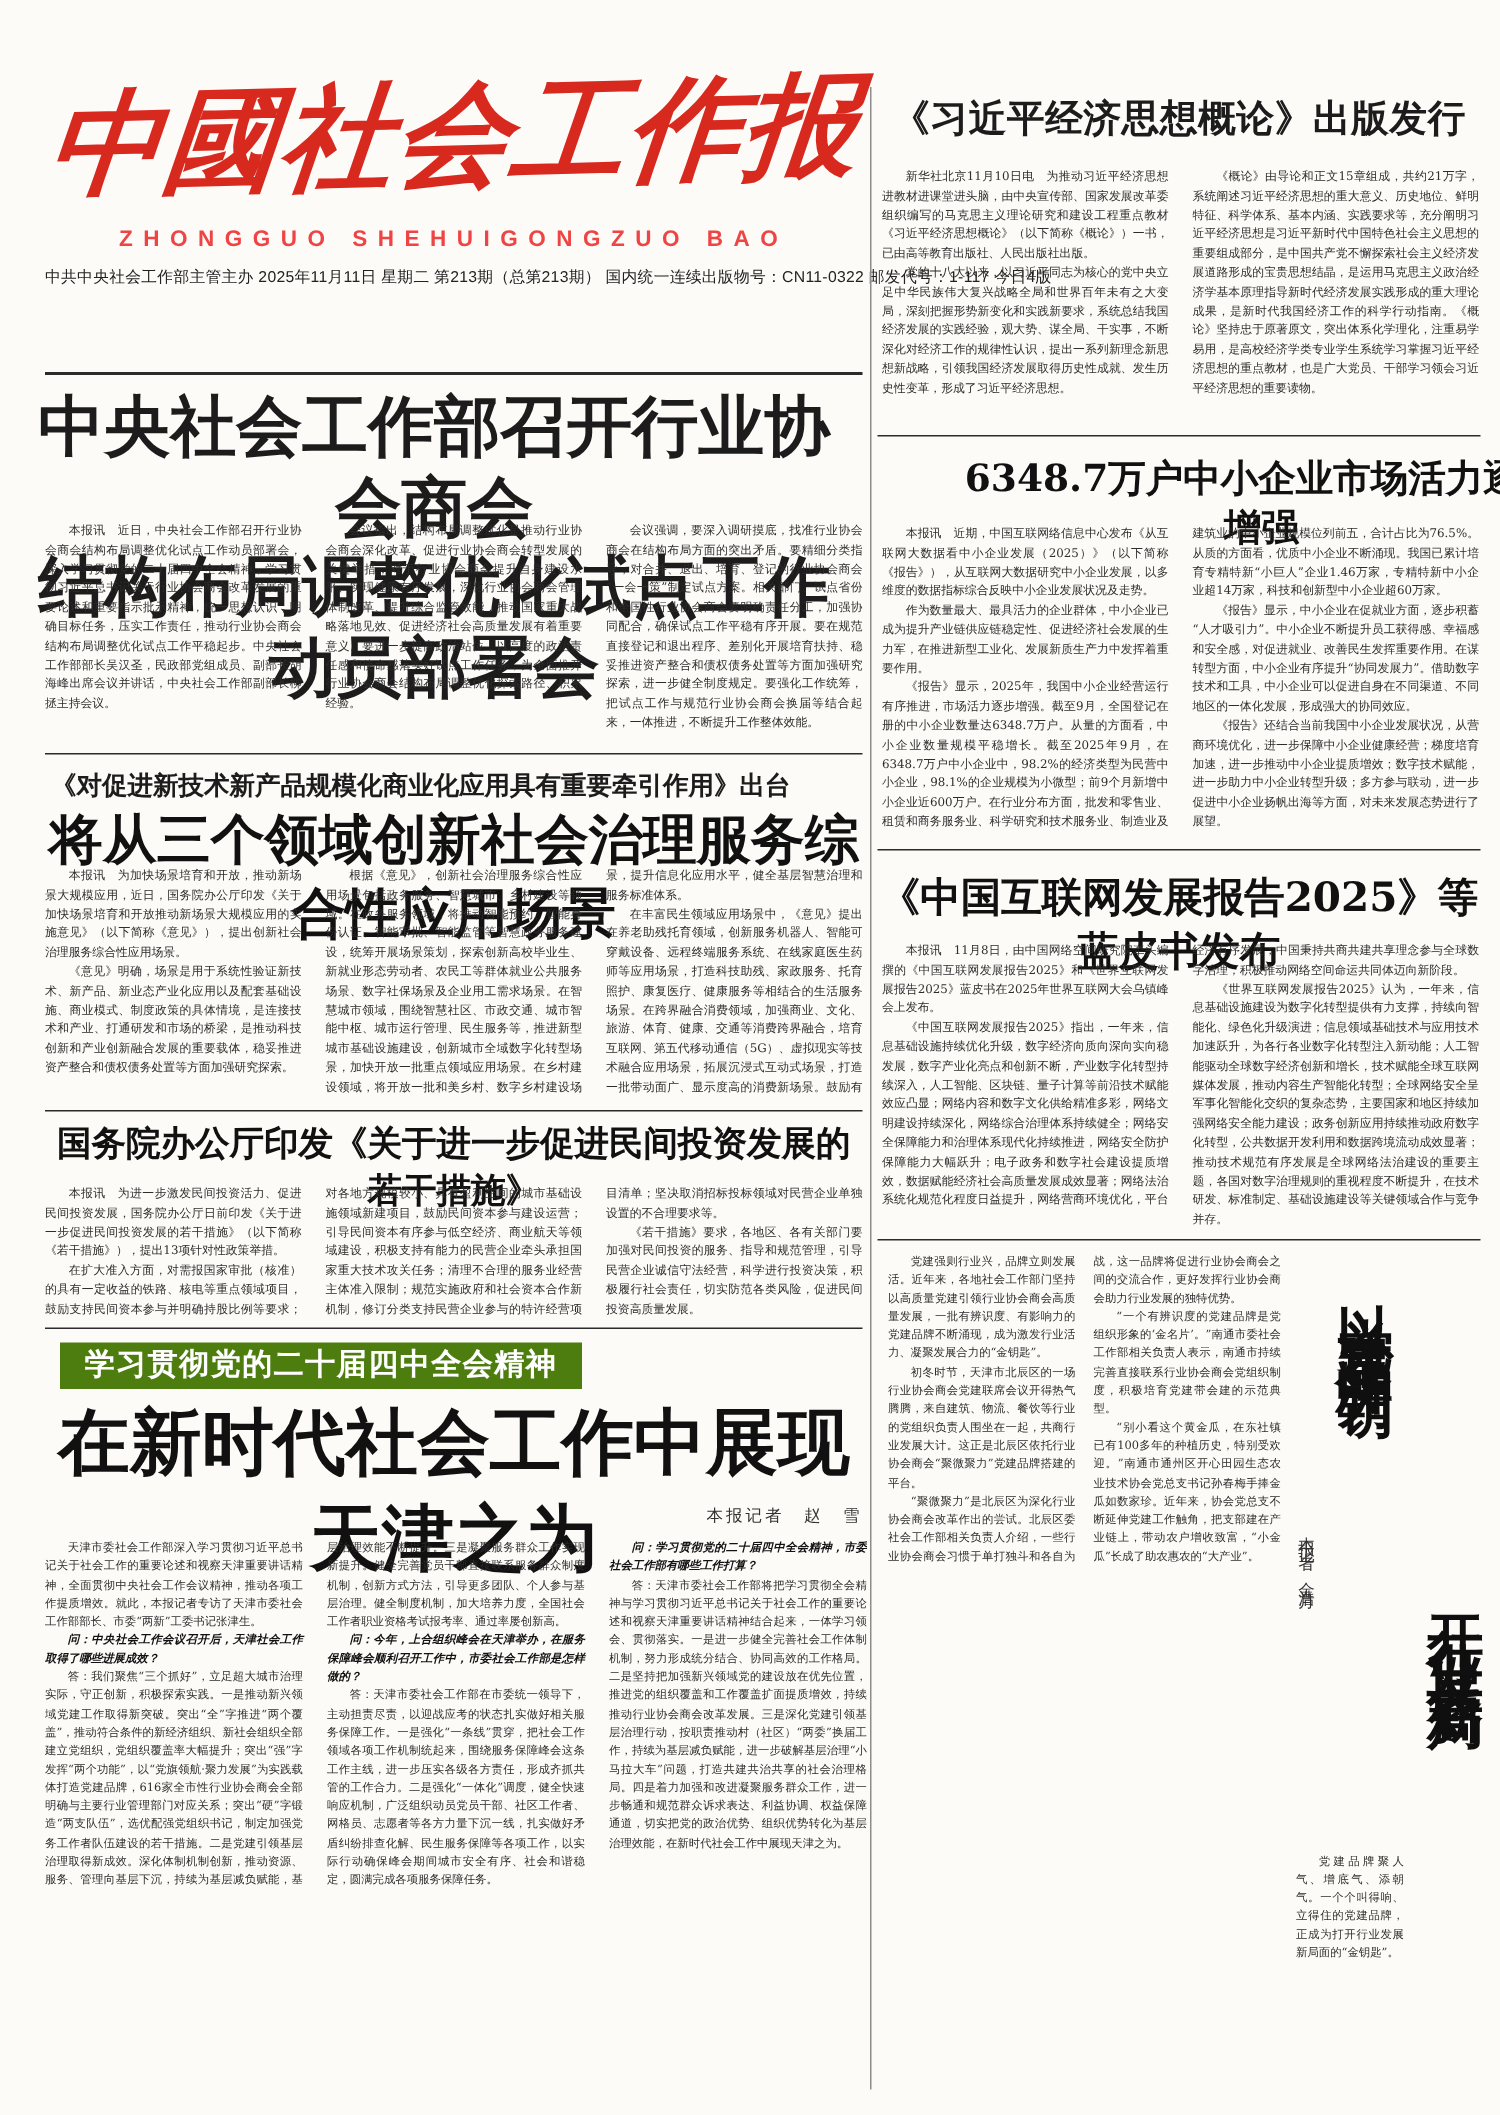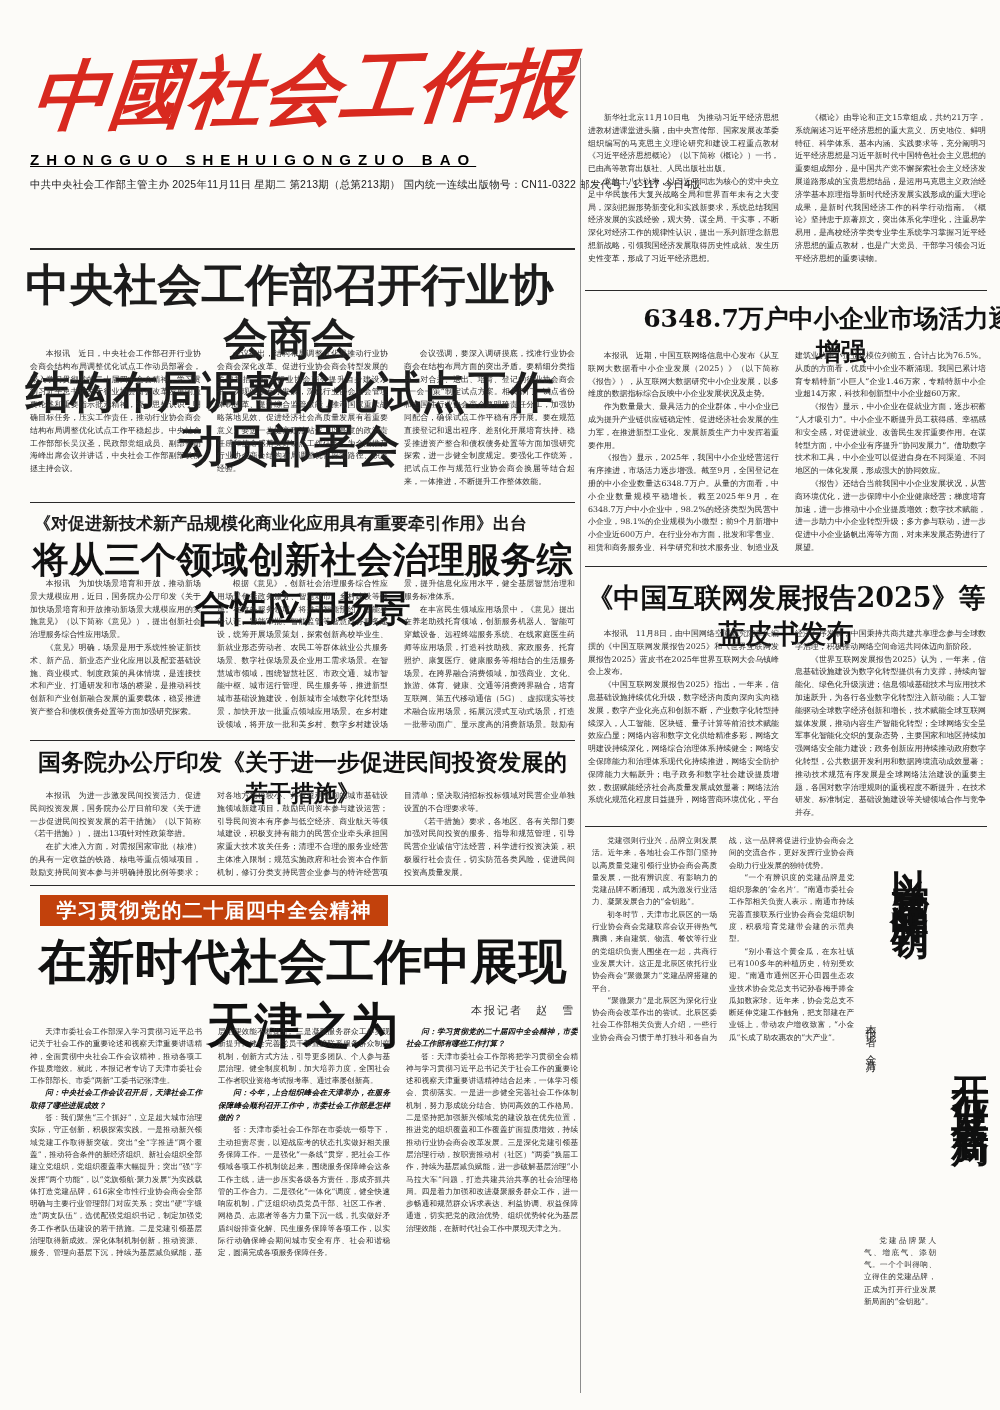--- a/index.html
+++ b/index.html
@@ -17,22 +17,22 @@
   .rule-h{position:absolute;background:#2b2b2b;height:1px;}
   .rule-v{position:absolute;background:#8c8c8c;width:1px;}
 
   
   .calli{
     font-family:"DejaVu Serif",serif;font-weight:bold;font-style:italic;
     color:#d8291f;font-size:76px;letter-spacing:1px;white-space:nowrap;
     transform:skewX(-7deg) rotate(-1.5deg);text-align:center;width:100%;
   }
   .pinyin{
-    text-align:left;color:#000000;font-family:"Liberation Sans",sans-serif;
-    font-weight:bold;font-size:15px;letter-spacing:7px;white-space:nowrap;text-decoration:underline;
+    text-align:center;color:#ef4444;font-family:"Liberation Sans",sans-serif;
+    font-weight:bold;font-size:15px;letter-spacing:7px;white-space:nowrap;
   }
   .mast-info{
     font-family:"Liberation Sans",sans-serif;font-size:10.5px;color:#222;
     white-space:nowrap;letter-spacing:0.2px;
   }
 
   
   .h-sans{font-family:"Liberation Sans","DejaVu Sans",sans-serif;font-weight:bold;color:#1c1c1c;text-align:center;}
   .h-serif{font-family:"DejaVu Serif","Liberation Serif",serif;font-weight:bold;color:#111;text-align:center;}
   .kicker-sans{font-family:"Liberation Sans",sans-serif;font-weight:bold;color:#1c1c1c;text-align:left;}
@@ -41,21 +41,21 @@
   .body-cols{
     font-size:7.9px;line-height:1.62;color:#2d2d2d;text-align:justify;
     column-gap:16px;overflow:hidden;
   }
   .cols2{column-count:2;}
   .cols3{column-count:3;}
   .body-cols p{margin:0;text-indent:2em;}
   .body-cols p.q{font-weight:bold;font-style:italic;color:#111;}
 
   .banner{
-    background:#c2410c;color:#fff;font-family:"Liberation Sans",sans-serif;
+    background:#4d7c0f;color:#fff;font-family:"Liberation Sans",sans-serif;
     font-weight:bold;font-size:20px;text-align:center;line-height:31px;height:31px;
     letter-spacing:1px;
   }
   .sub-serif{font-family:"DejaVu Serif",serif;font-weight:bold;font-size:17px;text-align:center;color:#161616;}
   .byline-center{font-size:11px;text-align:right;color:#333;letter-spacing:2px;}
   .vhead{
     font-family:"DejaVu Serif",serif;font-weight:bold;color:#0f0f0f;
     font-size:38px;letter-spacing:9px;writing-mode:vertical-rl;
   }
   .vbyline{
@@ -72,20 +72,21 @@
 <div id="page">
 
   <div class="abs" style="left:30px;top:40px;width:545px;">
     <div class="calli">中國社会工作报</div>
     <div class="pinyin" style="margin-top:8px;">ZHONGGUO  SHEHUIGONGZUO  BAO</div>
     <div class="mast-info" style="margin-top:10px;">中共中央社会工作部主管主办    2025年11月11日    星期二    第213期（总第213期）    国内统一连续出版物号：CN11-0322    邮发代号：1-117    今日4版</div>
   </div>
   <div class="rule-h" style="left:30px;top:248px;width:545px;height:2px;"></div>
   <div class="rule-v" style="left:580px;top:58px;height:1335px;"></div>
 
+  <div class="abs h-sans" style="left:585px;top:62px;width:402px;font-size:25px;letter-spacing:0.5px;">《习近平经济思想概论》出版发行</div>
   <div class="abs body-cols cols2" style="left:588px;top:112px;width:398px;height:172px;">
       <p>新华社北京11月10日电　为推动习近平经济思想进教材进课堂进头脑，由中央宣传部、国家发展改革委组织编写的马克思主义理论研究和建设工程重点教材《习近平经济思想概论》（以下简称《概论》）一书，已由高等教育出版社、人民出版社出版。</p>
       <p>党的十八大以来，以习近平同志为核心的党中央立足中华民族伟大复兴战略全局和世界百年未有之大变局，深刻把握形势新变化和实践新要求，系统总结我国经济发展的实践经验，观大势、谋全局、干实事，不断深化对经济工作的规律性认识，提出一系列新理念新思想新战略，引领我国经济发展取得历史性成就、发生历史性变革，形成了习近平经济思想。</p>
       <p>《概论》由导论和正文15章组成，共约21万字，系统阐述习近平经济思想的重大意义、历史地位、鲜明特征、科学体系、基本内涵、实践要求等，充分阐明习近平经济思想是习近平新时代中国特色社会主义思想的重要组成部分，是中国共产党不懈探索社会主义经济发展道路形成的宝贵思想结晶，是运用马克思主义政治经济学基本原理指导新时代经济发展实践形成的重大理论成果，是新时代我国经济工作的科学行动指南。《概论》坚持忠于原著原文，突出体系化学理化，注重易学易用，是高校经济学类专业学生系统学习掌握习近平经济思想的重点教材，也是广大党员、干部学习领会习近平经济思想的重要读物。</p>
     </div>
   <div class="rule-h" style="left:585px;top:290px;width:402px;"></div>
 
   <div class="abs h-sans" style="left:17px;top:258px;width:545px;font-size:44px;line-height:1.22;">
     <div>中央社会工作部召开行业协会商会</div>
     <div>结构布局调整优化试点工作动员部署会</div>

